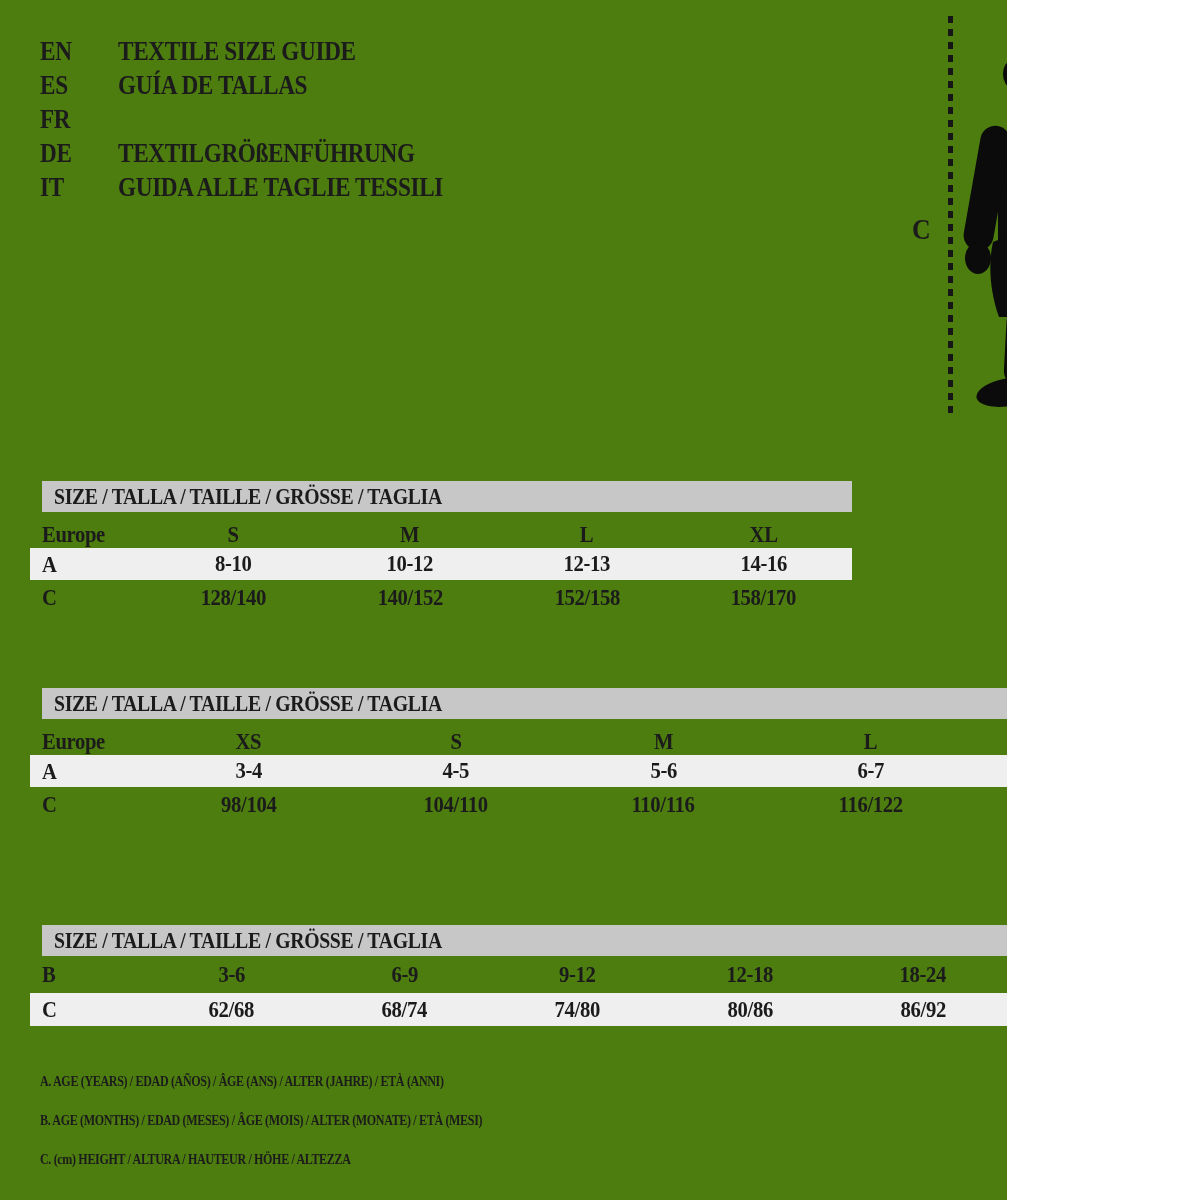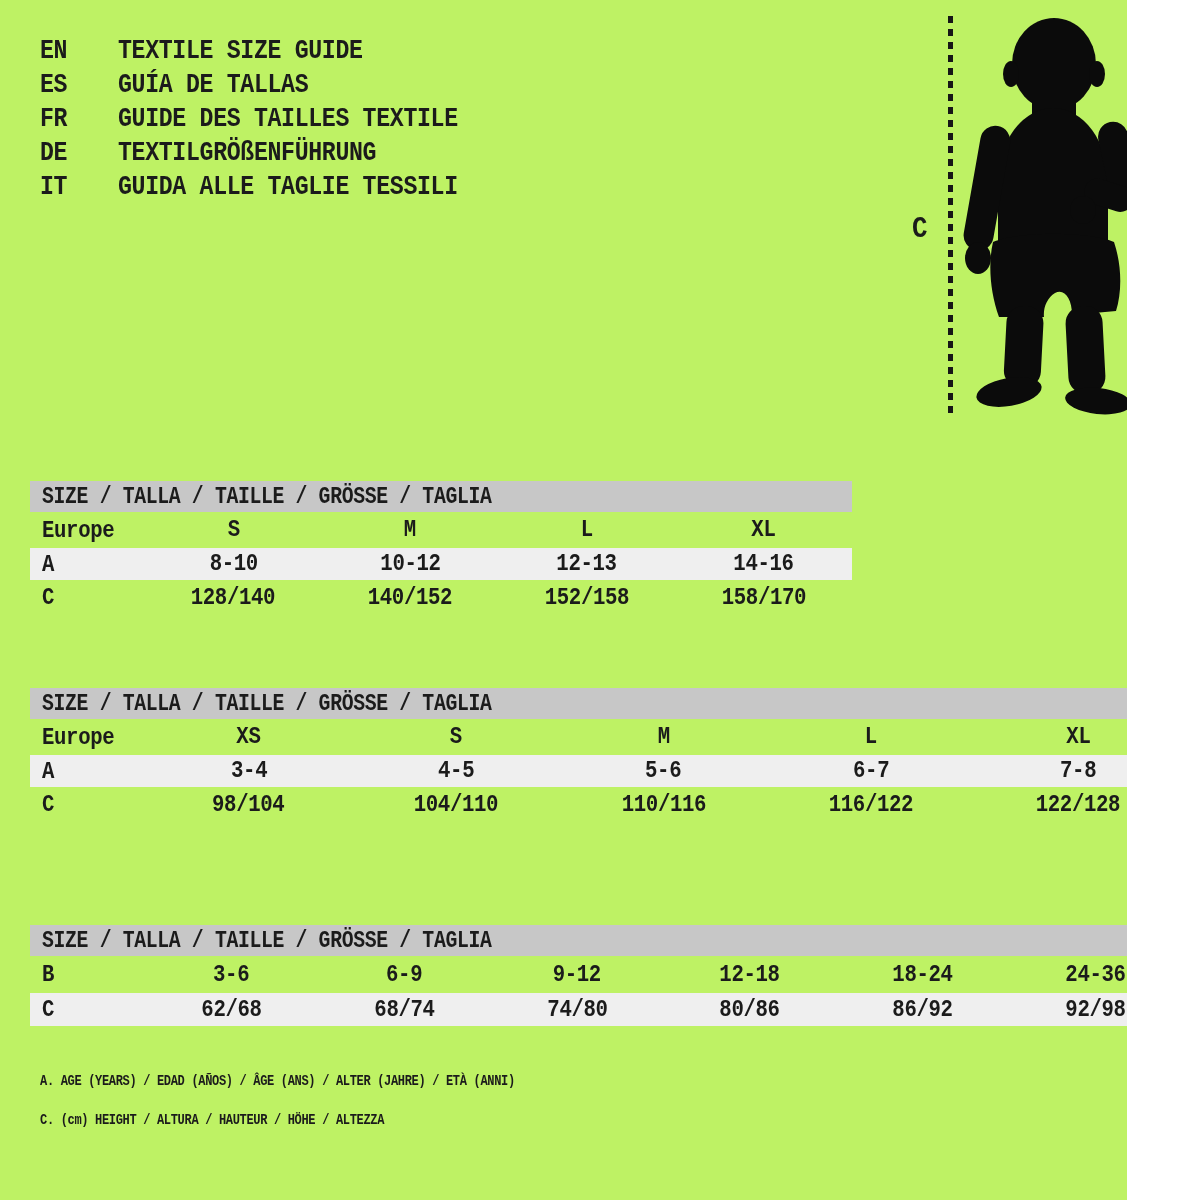--- a/index.html
+++ b/index.html
@@ -1,18 +1,18 @@
 <!DOCTYPE html>
 <html><head>
 <meta charset="utf-8">
 <style>
   html,body{margin:0;padding:0;background:#ffffff;}
   .canvas{
-    position:relative;width:1127px;height:1200px;background:#bef264;overflow:hidden;
-    font-family:Liberation Mono, monospace;color:#1b1b1b;
+    position:relative;width:1007px;height:1200px;background:#4d7c0f;overflow:hidden;
+    font-family:Liberation Serif, serif;color:#1b1b1b;
     -webkit-font-smoothing:antialiased;
   }
   
   .cx{display:inline-block;transform:scaleX(.86);transform-origin:0 50%;letter-spacing:-.4px;white-space:nowrap;}
   .cxc{display:inline-block;transform:scaleX(.9);transform-origin:50% 50%;letter-spacing:-.4px;white-space:nowrap;}
 
   
   .lang-block{position:absolute;left:40px;top:34px;}
   .lang-row{display:flex;height:34px;align-items:center;font-weight:700;font-size:27px;}
   .lang-code{width:78px;flex:0 0 78px;}
@@ -24,24 +24,24 @@
   .fig-c{position:absolute;left:912px;top:212px;font-weight:700;font-size:30px;}
   .baby-svg{position:absolute;left:962px;top:14px;}
 
   
   .sec-title{position:absolute;left:40px;font-weight:700;font-size:23px;line-height:38px;}
   .sub-a{font-size:.6em;position:relative;top:3px;letter-spacing:0;}
 
   
   .size-table{position:absolute;left:30px;}
   .t-bar{height:31px;background:#c7c7c7;display:flex;align-items:center;padding-left:12px;
-    font-weight:700;font-size:23px;box-sizing:border-box;}
+    font-weight:700;font-size:23px;box-sizing:border-box;margin-left:12px;}
   .t-row{display:flex;align-items:center;font-weight:700;font-size:23px;}
   .t-row.alt{background:#efefef;}
-  .h36{height:36px;} .h37{height:37px;} .h32{height:32px;} .h35{height:35px;} .h33{height:33px;}
+  .h36{height:36px;align-items:flex-end;} .h37{height:37px;} .h32{height:32px;} .h35{height:35px;} .h33{height:33px;}
   .t-lbl{flex:0 0 115px;width:115px;padding-left:12px;box-sizing:border-box;font-size:24px;}
   .t-cell{flex:1;text-align:center;}
   .w822{width:822px;} .w1152{width:1152px;}
 
   
   .legend{position:absolute;left:40px;top:1062px;font-weight:700;font-size:14px;line-height:39px;}
 </style>
 </head>
 <body>
 
@@ -51,21 +51,20 @@
     <div class="lang-row">
       <span class="lang-code"><span class="cx">EN</span></span>
       <span class="lang-title"><span class="cx">TEXTILE SIZE GUIDE</span></span>
     </div>
     <div class="lang-row">
       <span class="lang-code"><span class="cx">ES</span></span>
       <span class="lang-title"><span class="cx">GUÍA DE TALLAS</span></span>
     </div>
     <div class="lang-row">
       <span class="lang-code"><span class="cx">FR</span></span>
-      <span class="lang-title"><span class="cx">GUIDE DES TAILLES TEXTILE</span></span>
     </div>
     <div class="lang-row">
       <span class="lang-code"><span class="cx">DE</span></span>
       <span class="lang-title"><span class="cx">TEXTILGRÖßENFÜHRUNG</span></span>
     </div>
     <div class="lang-row">
       <span class="lang-code"><span class="cx">IT</span></span>
       <span class="lang-title"><span class="cx">GUIDA ALLE TAGLIE TESSILI</span></span>
     </div>
   </div>
@@ -171,16 +170,17 @@
       <span class="t-cell"><span class="cxc">68/74</span></span>
       <span class="t-cell"><span class="cxc">74/80</span></span>
       <span class="t-cell"><span class="cxc">80/86</span></span>
       <span class="t-cell"><span class="cxc">86/92</span></span>
       <span class="t-cell"><span class="cxc">92/98</span></span>
     </div>
   </div>
 
   <div class="legend">
     <div><span class="cx">A. AGE (YEARS) / EDAD (AÑOS) / ÂGE (ANS) / ALTER (JAHRE) / ETÀ (ANNI)</span></div>
+    <div><span class="cx">B. AGE (MONTHS) / EDAD (MESES) / ÂGE (MOIS) / ALTER (MONATE) / ETÀ (MESI)</span></div>
     <div><span class="cx">C. (cm) HEIGHT / ALTURA / HAUTEUR / HÖHE / ALTEZZA</span></div>
   </div>
 
 </div>
 
 </body></html>

